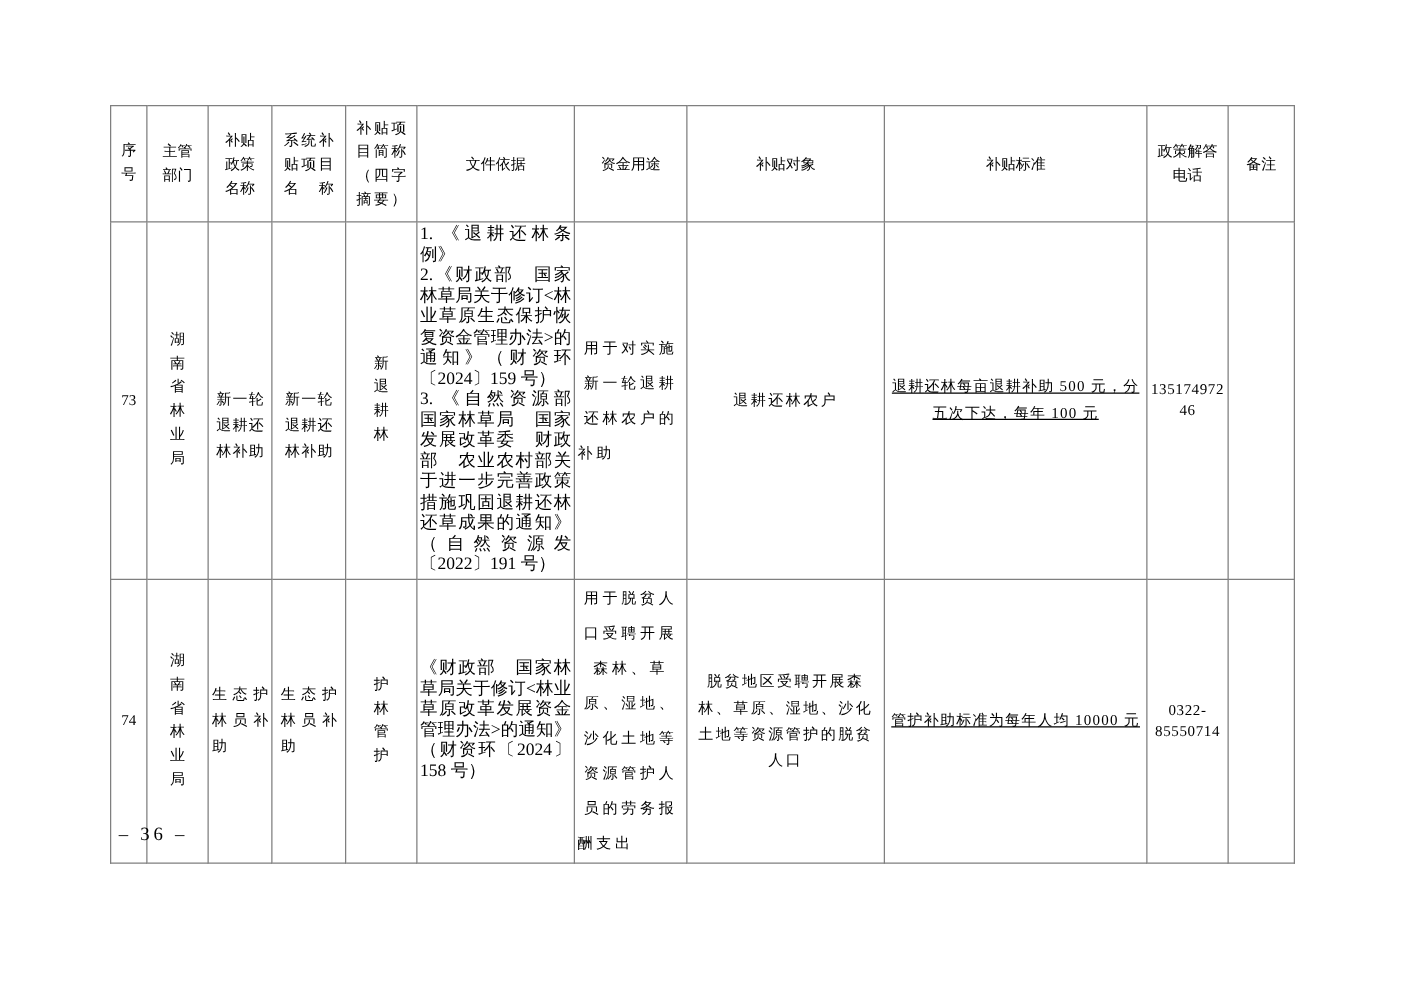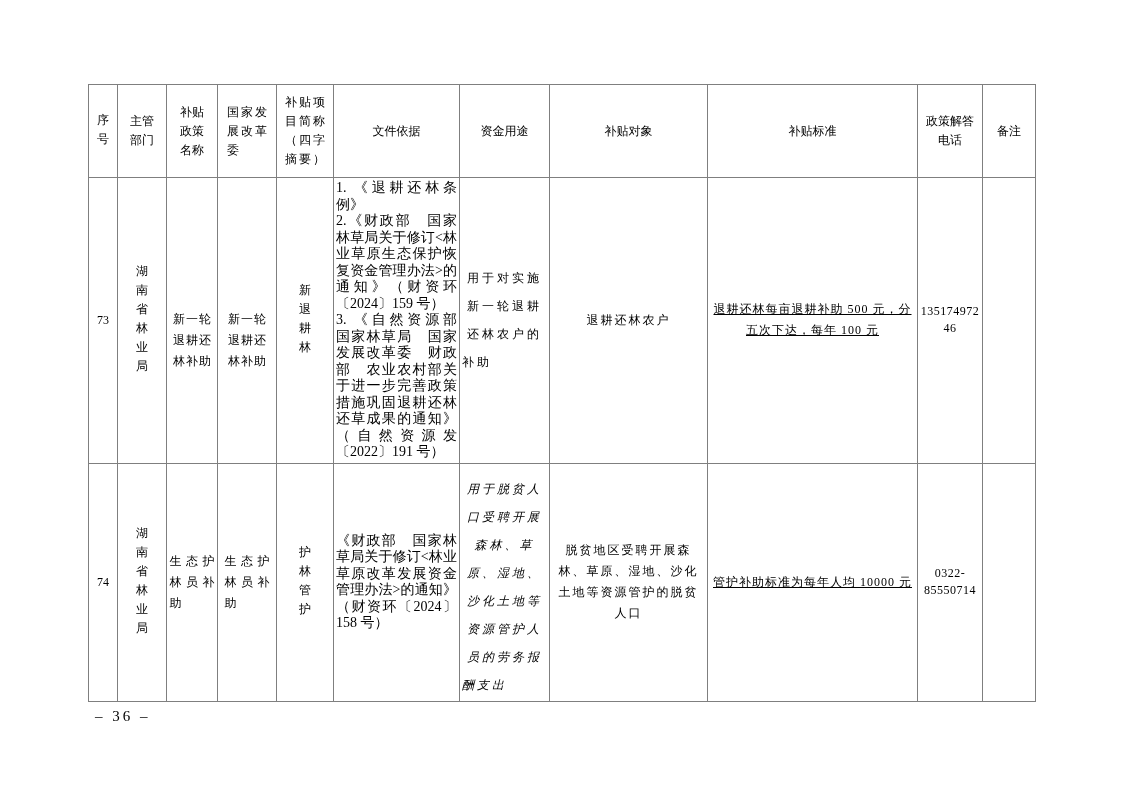--- a/index.html
+++ b/index.html
@@ -27,28 +27,28 @@
   .w27 { width:27px; }
   .w40 { width:40px; text-align:justify; text-align-last:justify; }
   .w38 { width:38px; text-align:justify; text-align-last:justify; line-height:21px;margin-top:40px; }
   .w45 { width:45px; text-align:justify; text-align-last:justify; line-height:21px; }
   .w48 { width:48px; }
   
   td.doc { text-align:left; vertical-align:middle; padding:2px 5px; }
   td.doc div { font-size:14px; line-height:16.5px; text-align:justify; }
   
   td.fund { text-align:justify; text-align-last:left; letter-spacing:3px; padding:4px 7px; line-height:28px; }
-  td.fund.top { vertical-align:top; padding-top:11px;font-style:italic; }
+  td.fund.top { vertical-align:top; padding-top:0; }
   
   td.plain { text-align:left; padding:4px 9px; line-height:21px; letter-spacing:2px; }
   td.std { letter-spacing:1px;text-decoration:underline; }
   
   td.phone { word-break:break-all; line-height:17px; padding:2px 6px; letter-spacing:0.5px; }
   .pageno {
-    position:absolute; left:95px; top:708px; font-size:15px; letter-spacing:3px;
+    position:absolute; left:95px; top:660px; font-size:15px; letter-spacing:3px;
   }
 </style>
 </head>
 <body>
 
 <div class="page">
 
   <table class="subsidy">
     <colgroup>
       <col style="width:29px">
@@ -62,21 +62,21 @@
         <col style="width:210px">
       <col style="width:65px">
         <col style="width:53px">
     </colgroup>
 
     <thead>
       <tr>
         <th><div class="vtxt w14">序号</div></th>
         <th><div class="vtxt w27">主管部门</div></th>
         <th><div class="vtxt w27">补贴政策名称</div></th>
-        <th><div class="vtxt w40">国家发展改革委</div></th>
+        <th><div class="vtxt w40">系统补贴项目名称</div></th>
         <th><div class="vtxt w40">补贴项目简称（四字摘要）</div></th>
         <th>文件依据</th>
         <th>资金用途</th>
         <th>补贴对象</th>
         <th>补贴标准</th>
         <th><div class="vtxt w48">政策解答电话</div></th>
         <th>备注</th>
       </tr>
     </thead>
 

